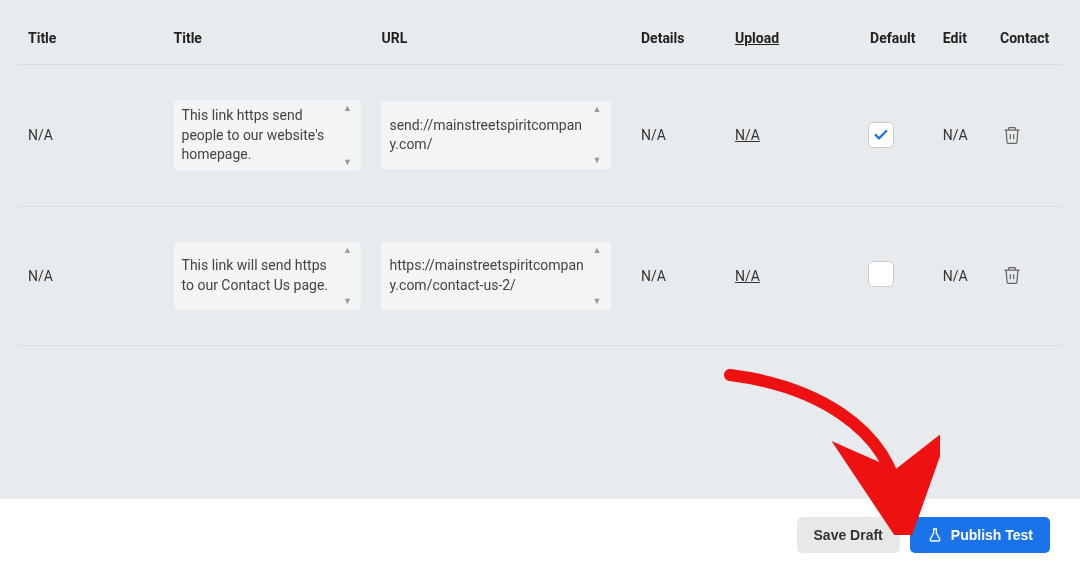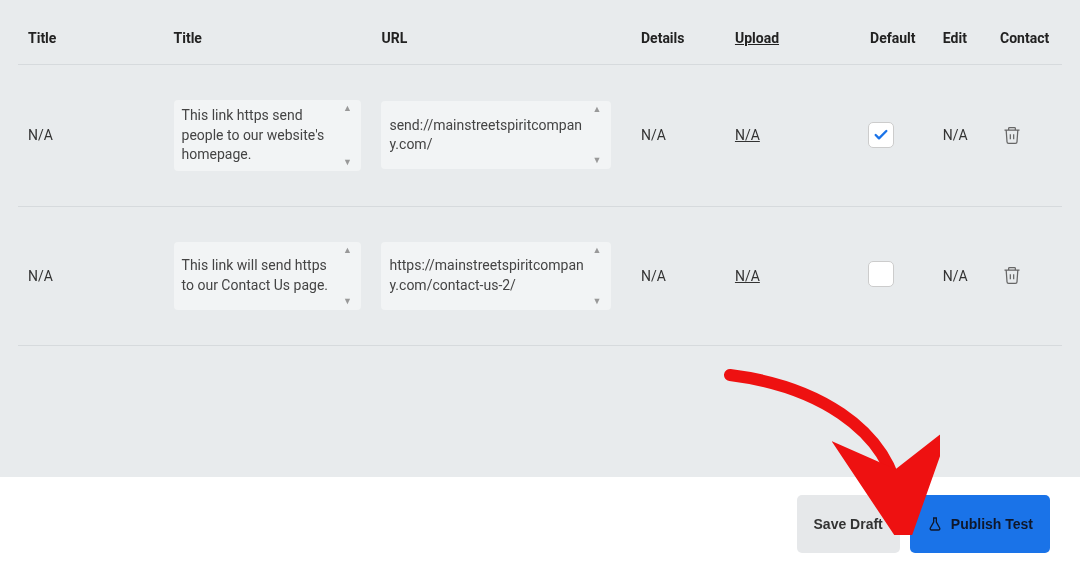--- a/index.html
+++ b/index.html
@@ -104,29 +104,29 @@
       padding: 18px 30px;
       display: flex;
       justify-content: flex-end;
       gap: 10px;
       align-items: center;
     }
     .btn {
       font-size: 14px;
       font-weight: 600;
       border-radius: 5px;
-      padding: 20px 16px;
+      padding: 9px 16px;
       border: 1px solid transparent;
       cursor: pointer;
       display: inline-flex;
       align-items: center;
       gap: 8px;
     }
     .btn-gray { background: #e6e8ea; color: #333; }
-    .btn-blue { background: #1a73e8; color: #0f172a; }
+    .btn-blue { background: #1a73e8; color: #ffffff; }
     .btn svg { width: 16px; height: 16px; flex: 0 0 auto; }
 
     .arrow-overlay {
       position: absolute;
       pointer-events: none;
       left: 700px;
       top: 365px;
       width: 240px;
       height: 170px;
       z-index: 5;

